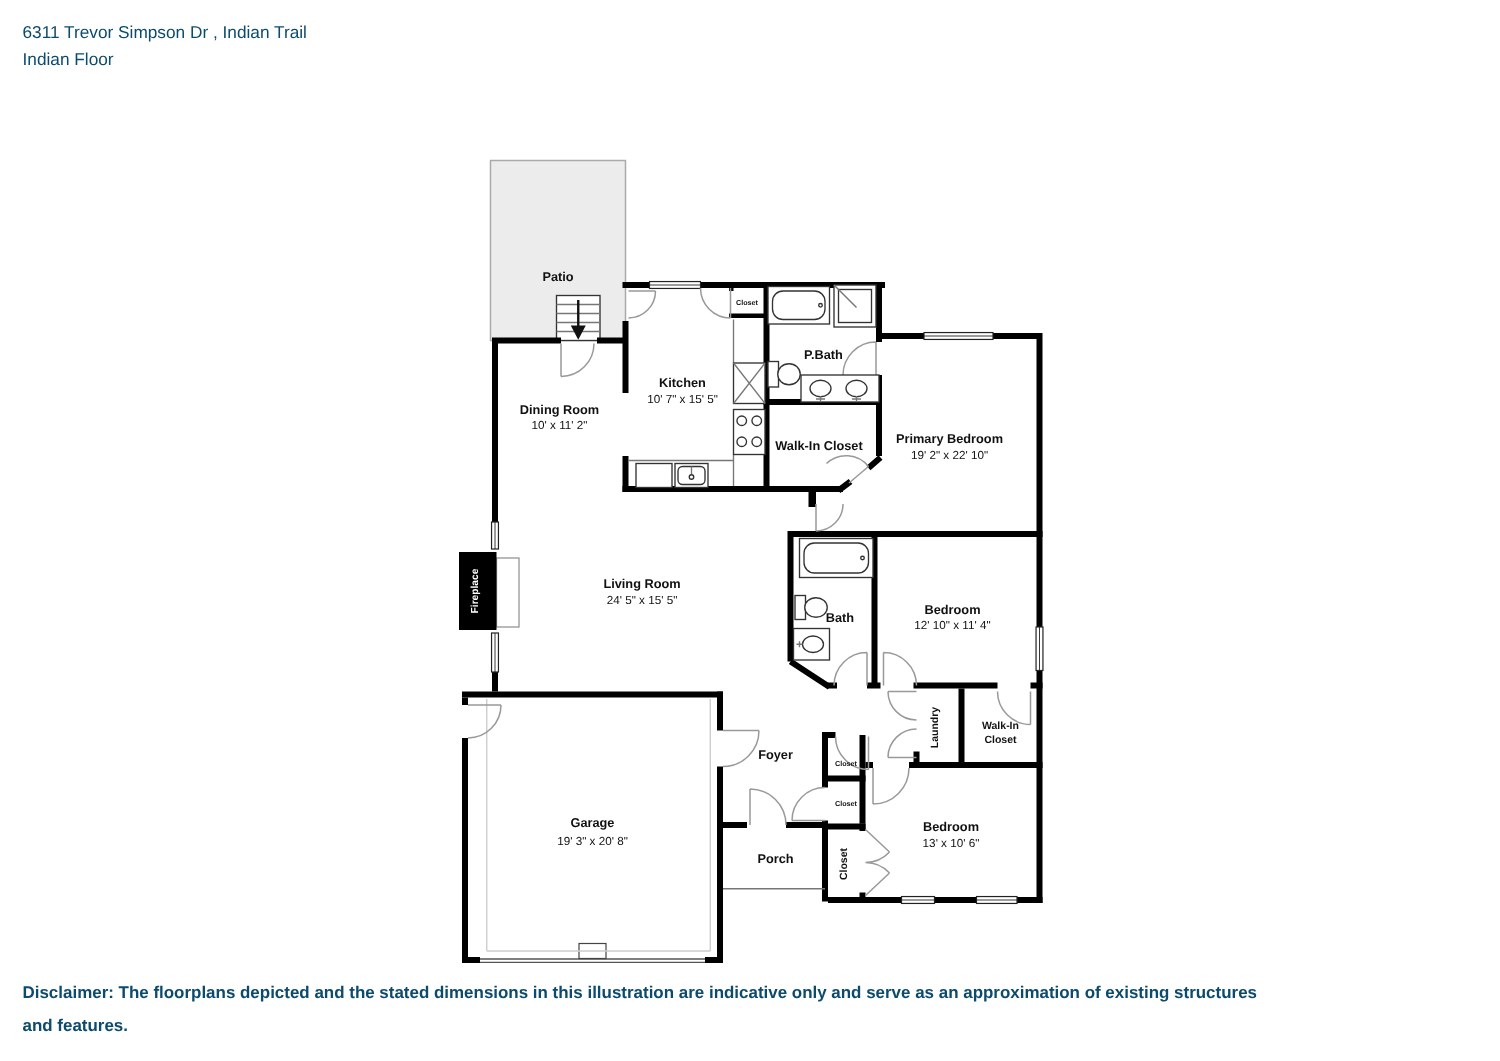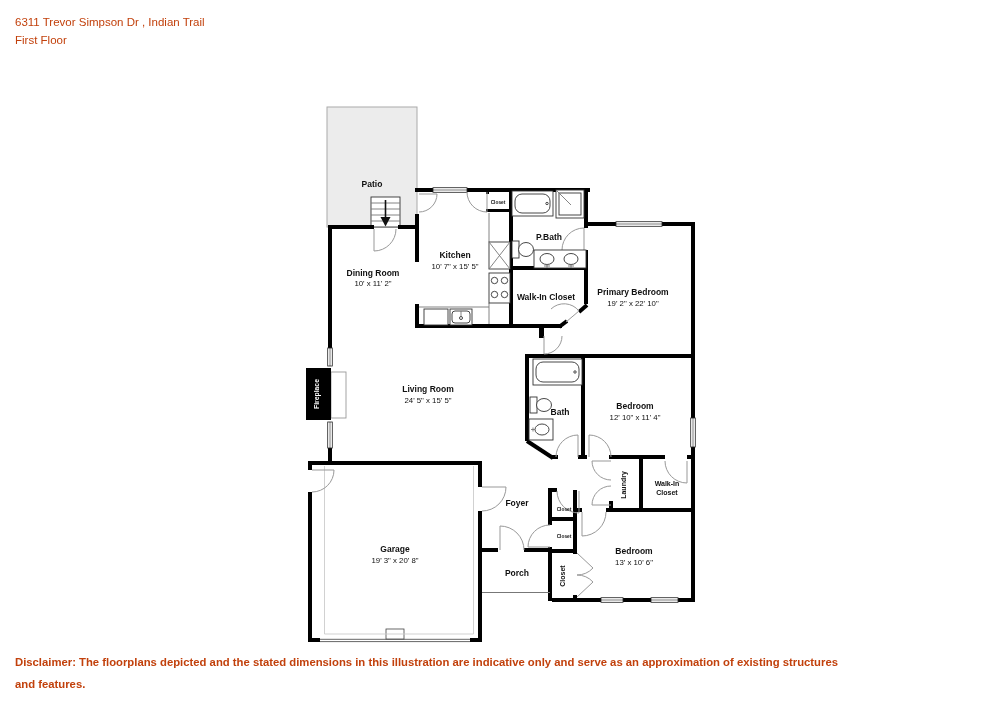--- a/index.html
+++ b/index.html
@@ -1,17 +1,17 @@
 <!DOCTYPE html>
 <html><head>
 <meta charset="utf-8">
 <style>
   html,body{margin:0;padding:0;background:#fff;}
   .canvas{position:relative;width:840px;height:707px;background:#ffffff;
-          font-family:"Liberation Sans",sans-serif;color:#c2410c;overflow:hidden;}
+          font-family:"Liberation Sans",sans-serif;color:#0c4a6e;overflow:hidden;}
   .hdr{position:absolute;left:15px;top:13px;font-size:11.5px;line-height:18px;}
   .disc{position:absolute;left:15px;top:651px;font-size:11.3px;line-height:22px;font-weight:bold;}
   svg{position:absolute;left:0;top:0;}
   svg text{font-family:"Liberation Sans",sans-serif;fill:#111;text-anchor:middle;}
   .rname{font-size:8.5px;font-weight:bold;}
   .rdim{font-size:7.8px;}
   .rsmall{font-size:4.8px;font-weight:bold;}
   .rvert{font-size:7px;font-weight:bold;}
   .rfire{font-size:6.8px;font-weight:bold;fill:#fff;}
   .wall{fill:#000;}
@@ -22,21 +22,21 @@
   .win-r{fill:#fff;stroke:#222;stroke-width:0.8;}
   .win-l{stroke:#222;stroke-width:0.6;}
 </style>
 </head>
 <body>
 
 <div class="canvas">
 
   <div class="hdr">
     <div>6311 Trevor Simpson Dr , Indian Trail</div>
-    <div>First Floor</div>
+    <div>Indian Floor</div>
   </div>
 
   <svg width="1000" height="707" viewBox="0 0 1000 707">
 
     <g>
       <rect x="327" y="107" width="90" height="120" fill="#ececec" stroke="#aaa" stroke-width="1"></rect>
       <g>
         <rect x="371" y="197" width="29" height="30" class="fx" stroke="#888"></rect>
         <path d="M371,203 H400 M371,209 H400 M371,215 H400 M371,221 H400" class="fxl" stroke="#888"></path>
         <line x1="385.5" y1="200" x2="385.5" y2="219" stroke="#111" stroke-width="1.6"></line>

